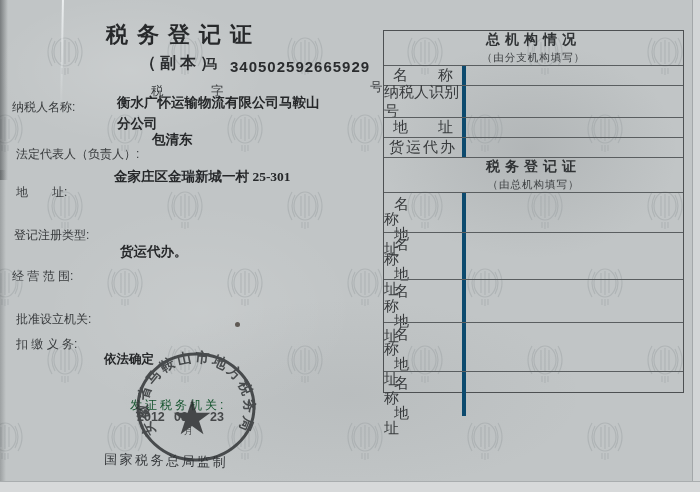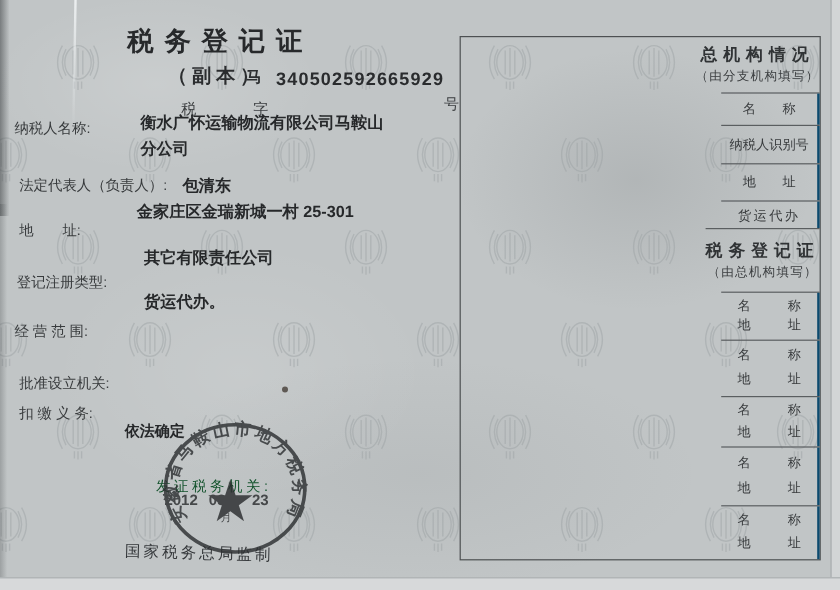--- a/index.html
+++ b/index.html
@@ -26,39 +26,39 @@
   .edge-bottom{position:absolute;left:0;bottom:0;width:100%;height:10px;
                background:#d7d9da;border-top:1px solid #a9adaf;}
   .speck{position:absolute;left:235px;top:322px;width:5px;height:5px;border-radius:50%;background:#4c453f;opacity:.85;}
 
   
   .wm{position:absolute;opacity:.45;}
 
   
   .t{position:absolute;white-space:nowrap;}
   .lbl{color:#383b3d;font-size:12px;}
-  .val{color:#26282a;font-size:13.5px;font-weight:bold;}
+  .val{color:#26282a;font-size:13.5px;font-weight:bold;font-family:Liberation Serif, serif;}
   .title{color:#27292b;font-size:22px;font-weight:bold;letter-spacing:9px;}
   .copy{color:#2b2d2f;font-size:16px;font-weight:bold;letter-spacing:4px;}
   .series{color:#2b2d2f;font-size:13px;font-weight:bold;}
   .certnum{color:#2a2c2e;font-size:15px;font-weight:bold;letter-spacing:1px;}
   .tpl{color:#3a3d3f;font-size:12.5px;}
   .footer-text{color:#34373a;font-size:13px;letter-spacing:2.5px;transform:rotate(1.5deg);}
   .issuing{color:#14532d;font-size:12px;letter-spacing:3px;}
 
   
-  .panel{position:absolute;left:383px;top:30px;width:301px;height:437px;
-         border:1.5px solid #4d5052;box-sizing:border-box;display:flex;flex-direction:column;align-items:flex-end;}
+  .panel{position:absolute;left:383px;top:30px;width:301px;height:363px;
+         border:1.5px solid #4d5052;box-sizing:border-box;display:flex;flex-direction:column;}
   .sec-head{display:flex;flex-direction:column;align-items:center;justify-content:center;box-sizing:border-box;}
   .sec-title{color:#303335;font-size:14px;font-weight:bold;letter-spacing:5px;}
   .sec-sub{color:#3a3d3f;font-size:10.5px;letter-spacing:1px;margin-top:2px;}
   .trow{display:flex;border-top:1px solid #5a5e60;box-sizing:border-box;}
-  .tlabel{width:82px;border-right:2px solid #0c4a6e;box-sizing:border-box;
+  .tlabel{width:82px;border-right:4px solid #0c4a6e;box-sizing:border-box;
           display:flex;flex-direction:column;align-items:center;justify-content:center;
-          color:#383b3d;font-size:11px;}
+          color:#383b3d;font-size:15px;}
   .tvalue{flex:1;}
   .ls2{letter-spacing:2px;}
   .pairlbl{letter-spacing:10px;text-indent:10px;line-height:1;}
   .pair .tlabel{justify-content:space-around;align-items:center;padding:3px 0;}
 
   
   .stamp{position:absolute;left:134px;top:350px;opacity:.82;}
   .seal-ring{fill:none;stroke:#2e3133;stroke-width:3;}
   .seal-ring-text{fill:#2e3133;font-size:14px;font-weight:bold;font-family:"Liberation Serif",serif;}
   .seal-star{fill:#2b2d2f;font-size:48px;text-anchor:middle;}
@@ -439,27 +439,26 @@
   <div class="t series" style="left:205px;top:55px">马</div>
   <div class="t certnum" style="left:230px;top:58px">340502592665929</div>
   <div class="t tpl" style="left:151px;top:83px">税</div>
   <div class="t tpl" style="left:211px;top:83px">字</div>
   <div class="t tpl" style="left:370px;top:79px">号</div>
 
   <div class="t lbl" style="left:12px;top:99px">纳税人名称:</div>
   <div class="t val" style="left:117px;top:94px">衡水广怀运输物流有限公司马鞍山</div>
   <div class="t val" style="left:117px;top:115px">分公司</div>
 
-  <div class="t val" style="left:152px;top:146px">包清东</div>
+  <div class="t val" style="left:152px;top:131px">包清东</div>
   <div class="t lbl" style="left:16px;top:146px">法定代表人（负责人）:</div>
 
   <div class="t val" style="left:114px;top:168px">金家庄区金瑞新城一村 25-301</div>
   <div class="t lbl" style="left:16px;top:184px">地　　址:</div>
 
-  <div class="t val" style="left:120px;top:206px">其它有限责任公司</div>
   <div class="t lbl" style="left:14px;top:227px">登记注册类型:</div>
 
   <div class="t val" style="left:120px;top:243px">货运代办。</div>
   <div class="t lbl" style="left:12px;top:268px">经 营 范 围:</div>
 
   <div class="t lbl" style="left:16px;top:311px">批准设立机关:</div>
 
   <div class="t lbl" style="left:16px;top:336px">扣 缴 义 务:</div>
   <div class="t val" style="left:104px;top:351px;font-size:12.5px">依法确定</div>
 

